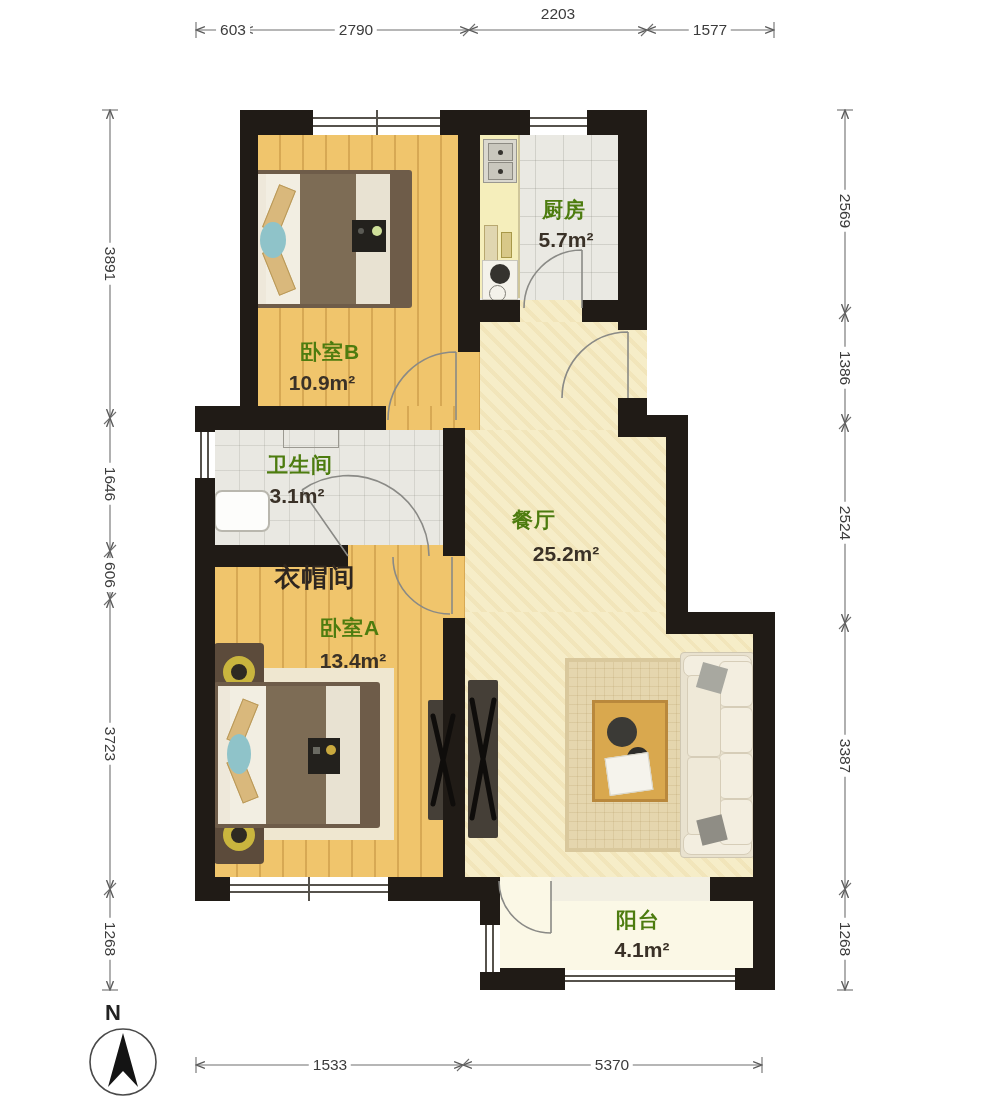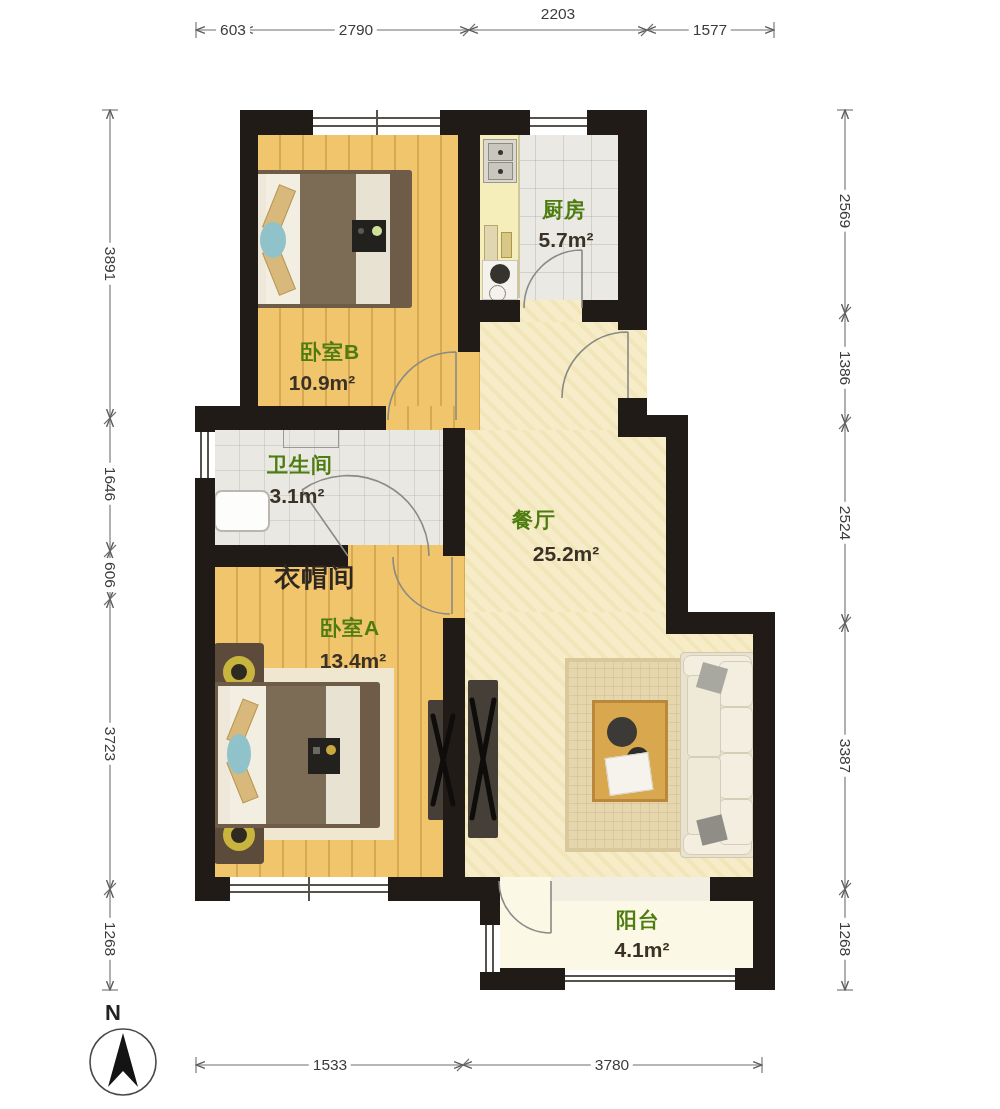--- a/index.html
+++ b/index.html
@@ -270,17 +270,17 @@
   <span class="abs dim vert" style="left:110px;top:744px;">3723</span>
   <span class="abs dim vert" style="left:110px;top:939px;">1268</span>
 
   <span class="abs dim vert" style="left:845px;top:211px;">2569</span>
   <span class="abs dim vert" style="left:845px;top:368px;">1386</span>
   <span class="abs dim vert" style="left:845px;top:523px;">2524</span>
   <span class="abs dim vert" style="left:845px;top:756px;">3387</span>
   <span class="abs dim vert" style="left:845px;top:939px;">1268</span>
 
   <span class="abs dim" style="left:330px;top:1065px;">1533</span>
-  <span class="abs dim" style="left:612px;top:1065px;">3780</span>
+  <span class="abs dim" style="left:612px;top:1065px;">5370</span>
 
   <span class="abs north" style="left:113px;top:1013px;">N</span>
 
 </div>
 
 </body></html>

